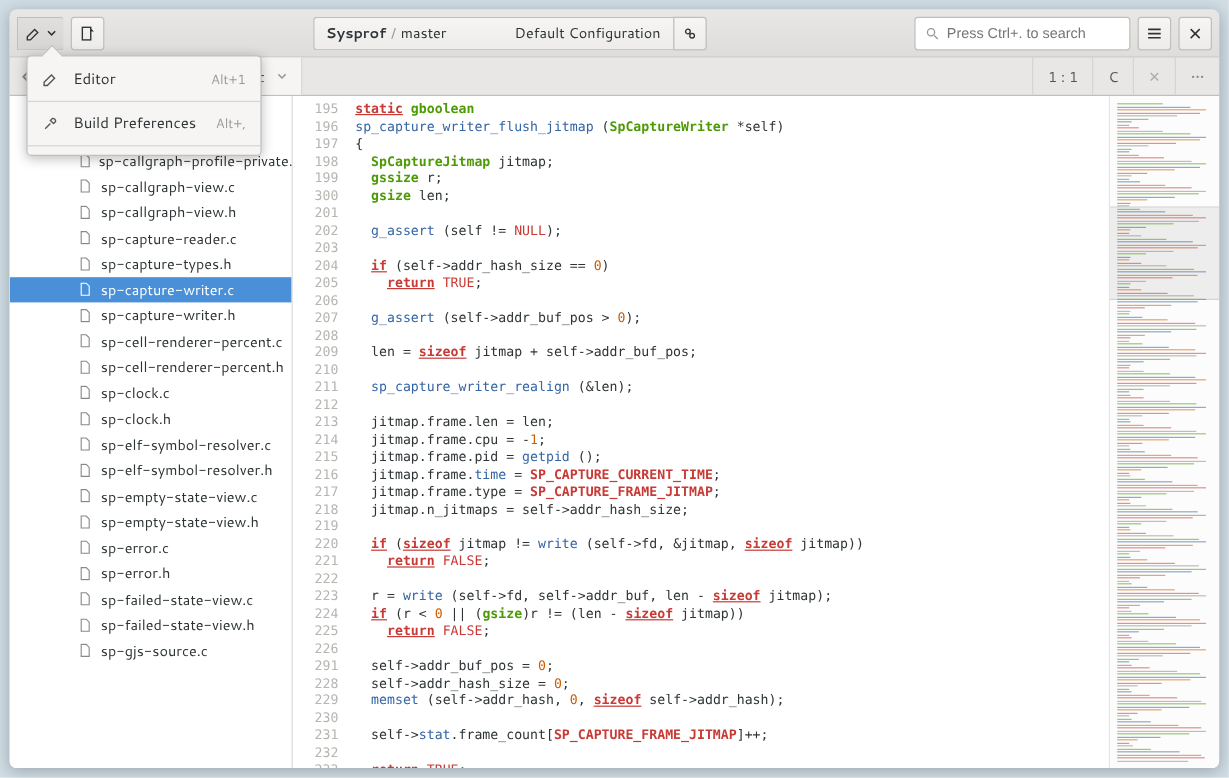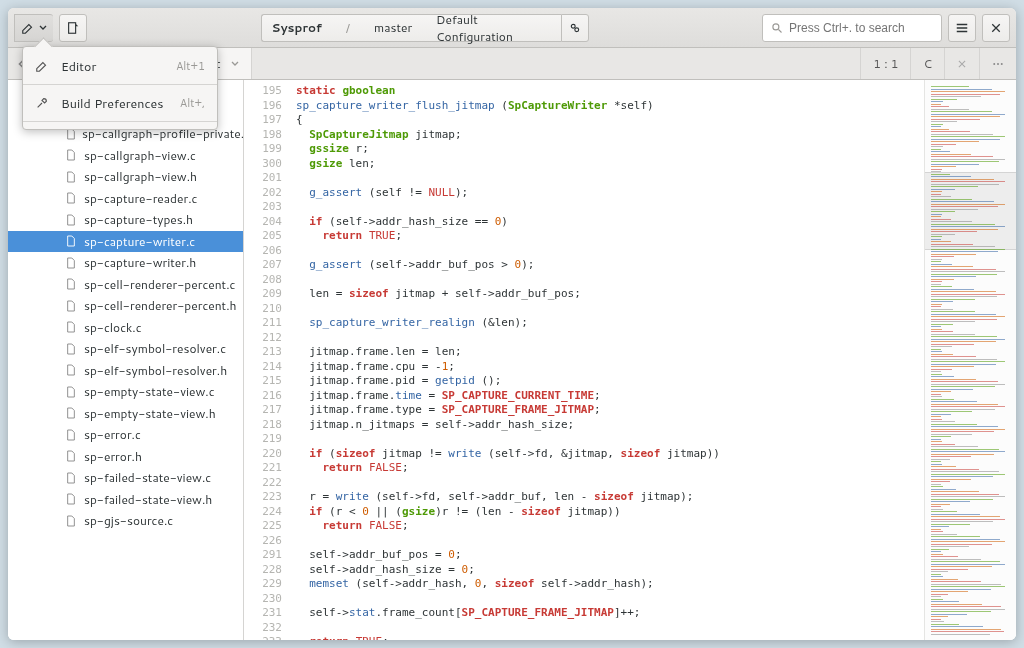--- a/index.html
+++ b/index.html
@@ -5,21 +5,21 @@
 * { box-sizing: border-box; margin: 0; padding: 0; }
 body { font-family: Cantarell, "Segoe UI", sans-serif; font-size: 13px; background: #d0dde5; overflow: hidden; width: 1024px; height: 648px; color: #2e3436; }
 .window { position: absolute; left: 8px; top: 8px; right: 8px; bottom: 8px; background: #f6f5f4; border-radius: 6px; box-shadow: 0 2px 12px rgba(0,0,0,0.25); display: flex; flex-direction: column; overflow: hidden; }
 .titlebar { height: 40px; background: linear-gradient(#e8e7e5, #dedddb); border-bottom: 1px solid #c0bfbc; display: flex; align-items: center; padding: 0 6px; gap: 6px; }
 .tb-btn { height: 28px; min-width: 28px; padding: 0 6px; background: linear-gradient(#f6f5f4,#edecea); border: 1px solid #c0bfbc; border-radius: 3px; display: inline-flex; align-items: center; justify-content: center; cursor: pointer; color: #2e3436; }
 .tb-btn.active { background: linear-gradient(#e0dfdd,#d6d5d3); }
 .tb-group { display: flex; }
 .tb-group .tb-btn:first-child { border-radius: 3px 0 0 3px; border-right: 0; }
 .tb-group .tb-btn:last-child { border-radius: 0 3px 3px 0; }
 .center-omni { margin: 0 auto; display: flex; align-items: center; gap: 0; }
-.omni { display: flex; align-items: center; height: 28px; background: linear-gradient(#f6f5f4,#edecea); border: 1px solid #c0bfbc; border-radius: 3px 0 0 3px; padding: 0 10px; font-size: 12px; gap: 24px; border-right: 0; width: 300px; }
+.omni { display: flex; align-items: center; height: 28px; background: linear-gradient(#f6f5f4,#edecea); border: 1px solid #c0bfbc; border-radius: 3px 0 0 3px; padding: 0 10px; font-size: 12px; gap: 4px; border-right: 0; width: 300px; }
 .omni .sep { color: #9a9996; }
 .omni .conf { margin-left: auto; color: #2e3436; }
 .omni-btn { border-radius: 0 3px 3px 0; }
 .searchbox { display: flex; align-items: center; height: 28px; width: 180px; background: #fff; border: 1px solid #c0bfbc; border-radius: 3px; padding: 0 8px; gap: 6px; color: #9a9996; font-size: 12px; }
 .searchbox input { border: 0; outline: 0; flex: 1; font-size: 12px; color: #2e3436; background: transparent; }
 .tabbar { height: 32px; background: #e8e7e5; border-bottom: 1px solid #c0bfbc; display: flex; align-items: stretch; }
 .tabbar .nav { width: 28px; display: flex; align-items: center; justify-content: center; color: #888; cursor: pointer; }
 .tab { display: flex; align-items: center; padding: 0 12px; gap: 6px; font-size: 12px; color: #2e3436; border-right: 1px solid #d5d4d2; background: #f6f5f4; }
 .tab .path-sep { color: #9a9996; margin: 0 2px; }
 .tab .dd { color: #9a9996; margin-left: 4px; }
@@ -30,21 +30,21 @@
 .filelist { flex: 1; overflow: hidden; }
 .filerow { height: 21.5px; display: flex; align-items: center; padding-left: 58px; gap: 6px; font-size: 12px; color: #2e3436; cursor: pointer; white-space: nowrap; }
 .filerow.selected { background: #4a90d9; color: #fff; }
 .fileicon { width: 12px; display: inline-flex; color: #888; }
 .filerow.selected .fileicon { color: #fff; }
 .editor { flex: 1; display: flex; min-width: 0; justify-content: flex-end; }
 .gutter { width: 46px; background: #fff; border-right: 0; text-align: right; padding: 4px 8px 0 0; color: #b5b5b1; font-family: Menlo, Consolas, monospace; font-size: 11px; line-height: 14.5px; }
 .gutter .gl { height: 14.5px; }
 .code { flex: 1; padding: 4px 0 0 6px; font-family: Menlo, Consolas, monospace; font-size: 11px; line-height: 14.5px; white-space: pre; overflow: hidden; color: #2e3436; }
 .code .ln { height: 14.5px; display: block; }
-.kw { color: #c73a35; font-weight: bold; }
+.kw { color: #c73a35; font-weight: bold; text-decoration: underline; }
 .ty { color: #4e9a06; font-weight: bold; }
 .fn { color: #3465a4; }
 .nu { color: #ce5c00; }
 .co { color: #c73a35; }
 .bo { color: #3465a4; }
 .sym { color: #c73a35; font-weight: bold; }
 .minimap { width: 92px; border-left: 1px solid #e5e5e3; background: #fcfcfc; position: relative; overflow: hidden; }
 .minimap .mv { position: absolute; left: 0; right: 0; top: 92px; height: 78px; background: rgba(0,0,0,0.06); border-top: 1px solid rgba(0,0,0,0.1); border-bottom: 1px solid rgba(0,0,0,0.1);}
 .minimap .mbar { position: absolute; height: 1px; }
 .popover { position: absolute; left: 22px; top: 46px; width: 196px; background: #f6f5f4; border: 1px solid #c0bfbc; border-radius: 4px; box-shadow: 0 2px 10px rgba(0,0,0,0.25); padding: 4px 0; z-index: 50; }
@@ -256,20 +256,28 @@
             </span>
             <span>sp-cell-renderer-percent.h</span>
           </div>
           <div class="filerow">
             <span class="fileicon">
               <svg width="10" height="12" viewBox="0 0 12 14">
                 <path d="M2 1h5l3 3v9H2z" fill="none" stroke="currentColor" stroke-width="1.1"></path>
               </svg>
             </span>
             <span>sp-clock.c</span>
+          </div>
+          <div class="filerow">
+            <span class="fileicon">
+              <svg width="10" height="12" viewBox="0 0 12 14">
+                <path d="M2 1h5l3 3v9H2z" fill="none" stroke="currentColor" stroke-width="1.1"></path>
+              </svg>
+            </span>
+            <span>sp-clock.h</span>
           </div>
           <div class="filerow">
             <span class="fileicon">
               <svg width="10" height="12" viewBox="0 0 12 14">
                 <path d="M2 1h5l3 3v9H2z" fill="none" stroke="currentColor" stroke-width="1.1"></path>
               </svg>
             </span>
             <span>sp-elf-symbol-resolver.c</span>
           </div>
           <div class="filerow">

